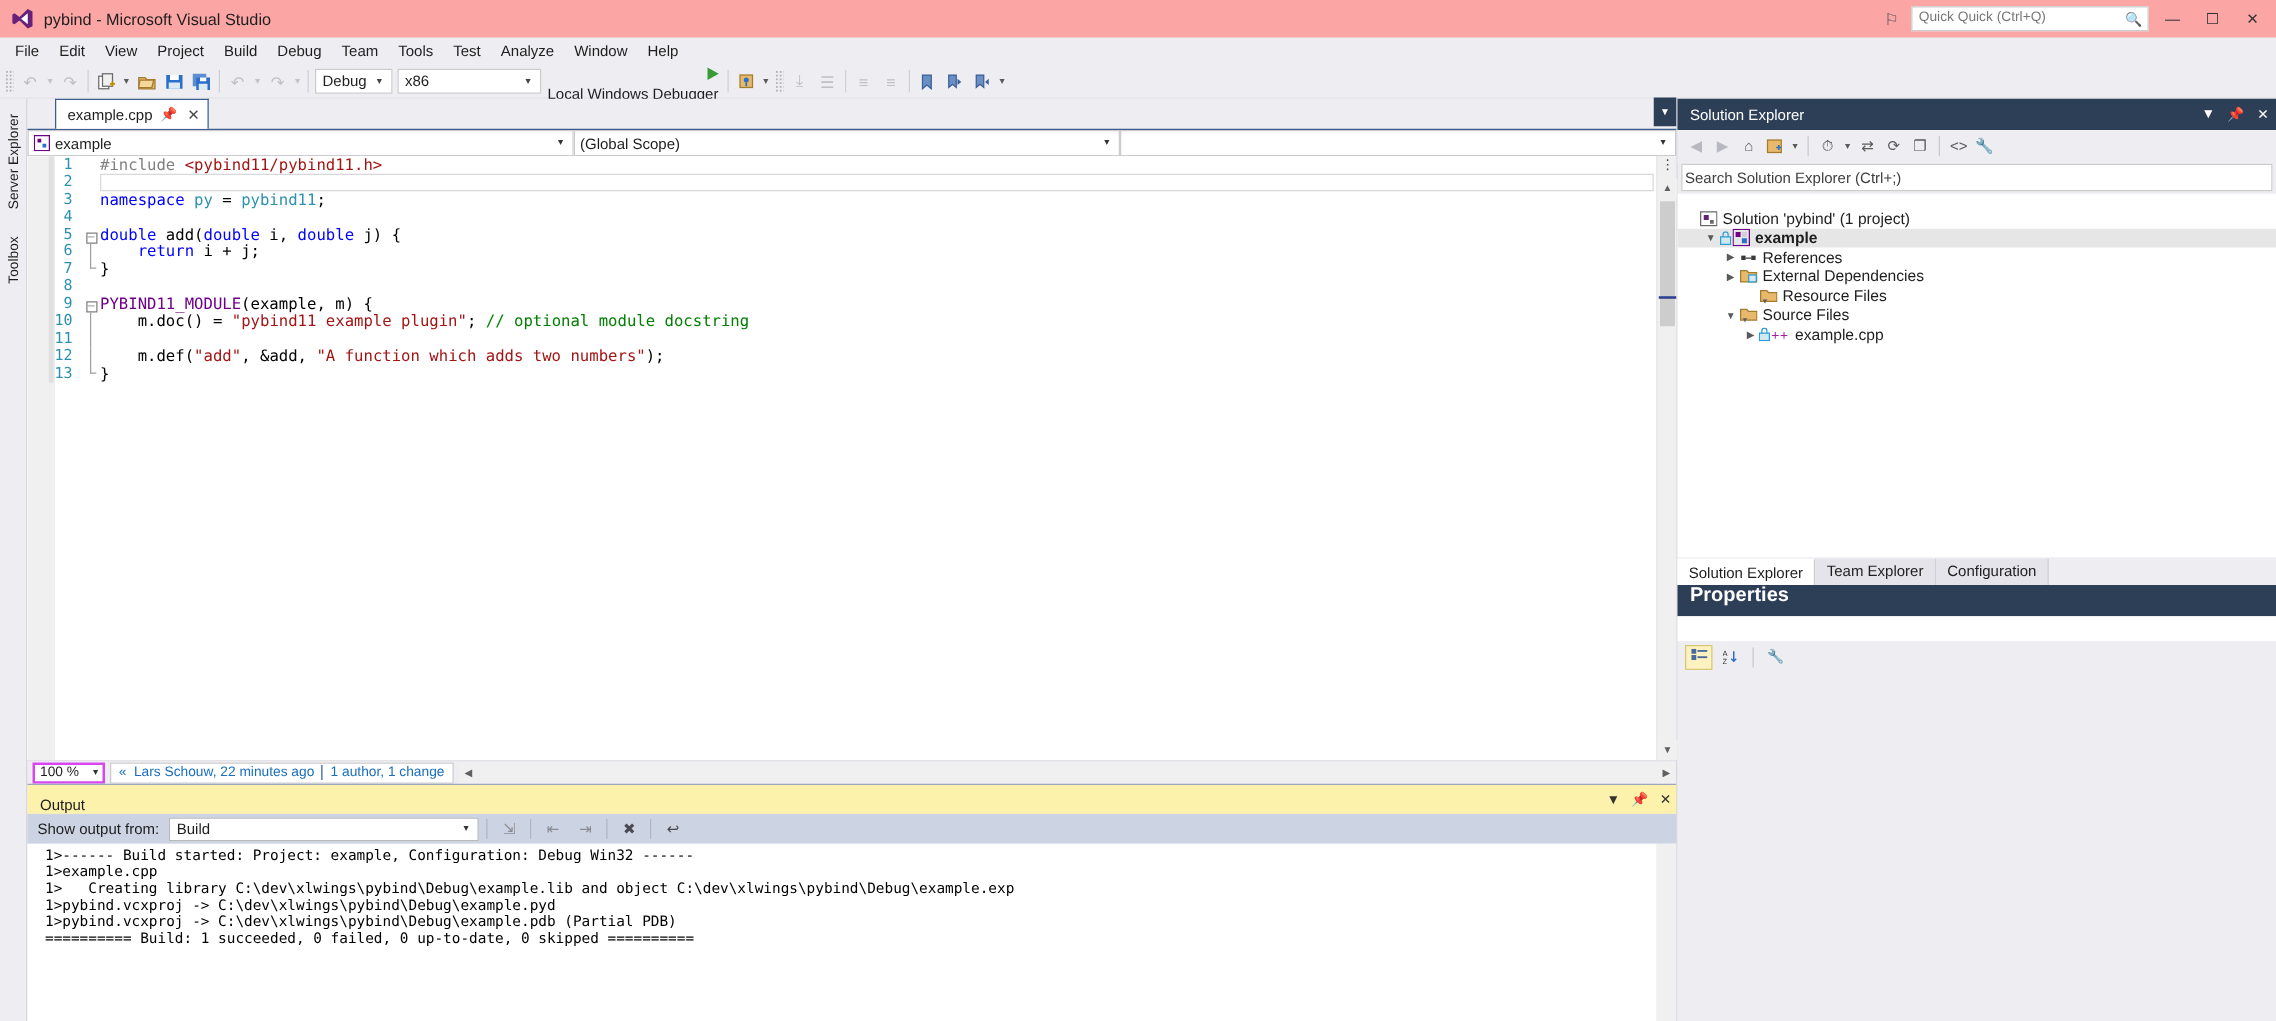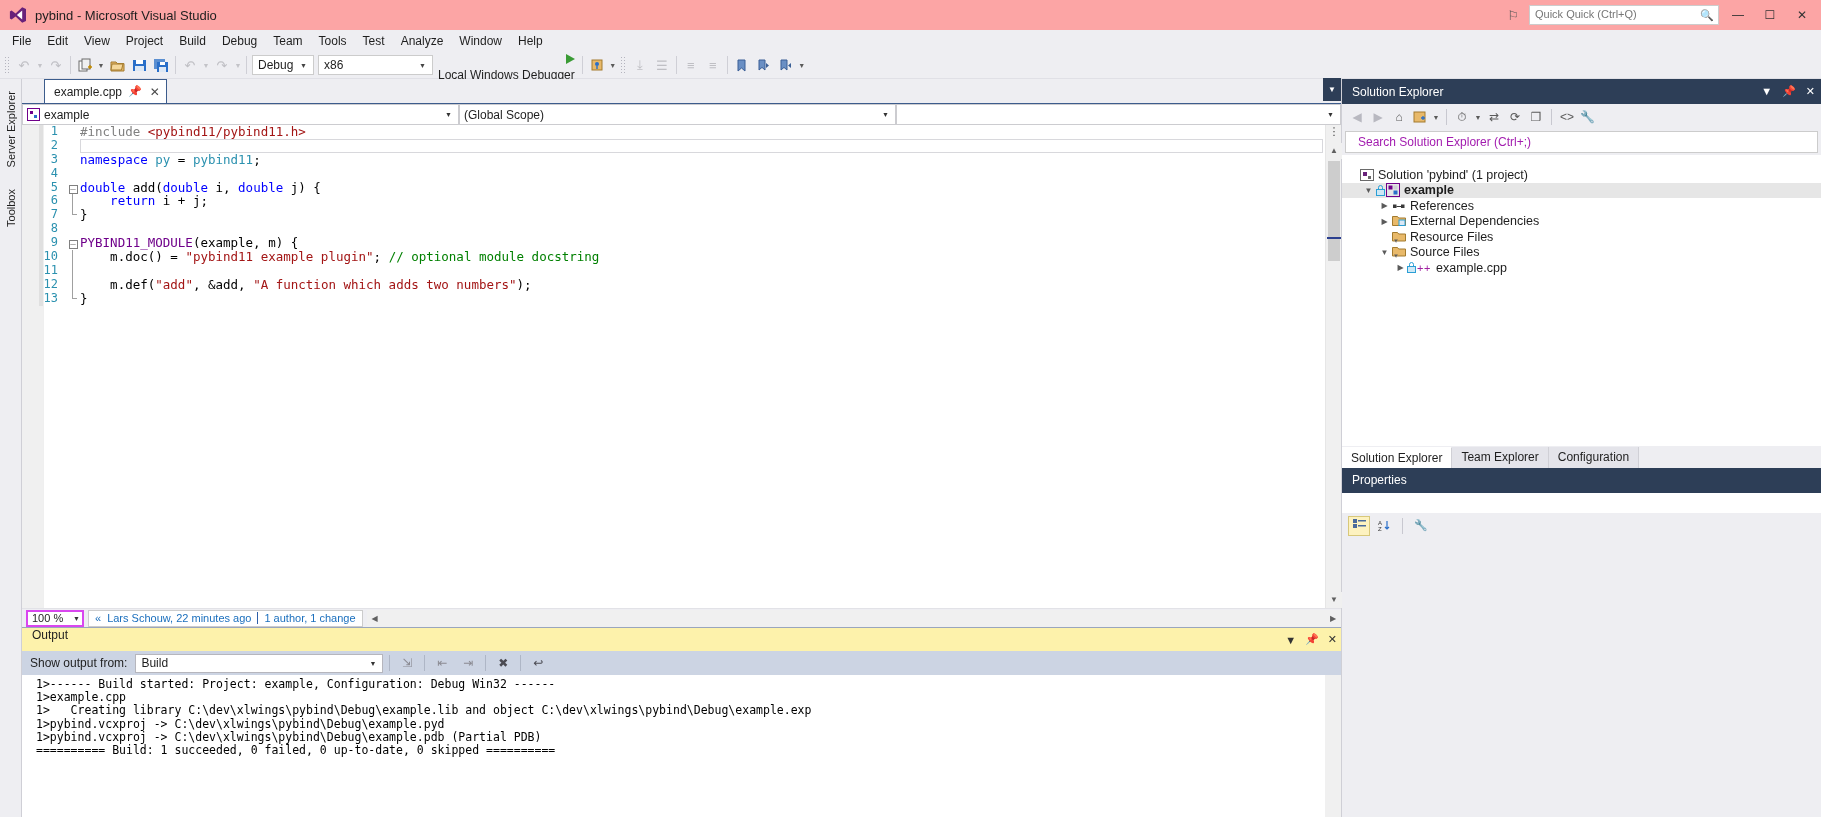--- a/index.html
+++ b/index.html
@@ -197,21 +197,21 @@
   .hscroll-left { margin-left: 4px; width: 16px; height: 17px; background: #f0f0f0;
     text-align: center; line-height: 17px; font-size: 8px; color: #606060; }
   .hscroll-track { flex: 1; height: 17px; background: #f0f0f0; }
   .hscroll-right { width: 16px; height: 17px; background: #f0f0f0;
     text-align: center; line-height: 17px; font-size: 8px; color: #606060; }
 
   
   .outputpanel { flex: none; height: 190px; display: flex; flex-direction: column; background: #eeeef2;
     border-top: 1px solid #9aa6bd; }
   .output-title {
-    height: 23px; background: #fdf2ab; display: flex; align-items: flex-start;
+    height: 23px; background: #fdf2ab; display: flex; align-items: flex-end;
     padding-left: 10px; font-size: 12px; color: #1e1e1e; position: relative; flex: none;
   }
   .output-title-actions { position: absolute; right: 4px; top: 0; height: 23px;
     display: flex; align-items: center; gap: 9px; font-size: 11px; color: #333; }
   .output-toolbar {
     height: 24px; background: #ccd4e3; display: flex; align-items: center; gap: 4px;
     padding-left: 8px; flex: none;
   }
   .ot-label { font-size: 12px; }
   .ot-combo {
@@ -245,37 +245,37 @@
   .se-toolbar {
     height: 26px; background: #eeeef2; display: flex; align-items: center; padding-left: 5px;
     gap: 1px; flex: none;
   }
   .se-btn { width: 20px; height: 20px; display: flex; align-items: center; justify-content: center;
     font-size: 12px; color: #5a5a5a; }
   .se-btn.dim { color: #b8b8c0; }
   .se-sep { width: 1px; height: 16px; background: #c8c8d0; margin: 0 4px; }
   .se-search {
     height: 22px; background: #fff; border: 1px solid #ccc; margin: 1px 3px 2px 3px;
-    display: flex; align-items: center; padding: 0 12px; font-size: 12px; color: #a21caf; flex: none;
+    display: flex; align-items: center; padding: 0 2px; font-size: 12px; color: #404040; flex: none;
   }
   .se-tree { flex: 1; background: #fff; overflow: hidden; padding-top: 12px; font-size: 12.5px; }
   .tnode { display: flex; align-items: center; height: 15.5px; padding-left: 4px; cursor: default; white-space: nowrap; }
   .tnode.sel { background: #e6e6e6; }
   .texp { width: 13px; flex: none; text-align: center; font-size: 8px; color: #5a5a5a; }
   .tico { width: 16px; flex: none; display: flex; align-items: center; justify-content: center; margin-right: 3px; }
   .tlabel { color: #1e1e1e; }
   .tlabel.b { font-weight: bold; }
   .se-tabs { height: 22px; background: #eeeef2; display: flex; align-items: flex-end; flex: none; }
   .se-tab { height: 21px; padding: 0 9px; display: flex; align-items: center; font-size: 12px;
     background: #e4e4ea; color: #1e1e1e; border-right: 1px solid #d0d0d6; cursor: default; }
   .se-tab.active { background: #fff; font-weight: normal; border-top: 1px solid #fff; }
 
   .props-title {
-    height: 25px; background: #2d3e57; color: #fff; display: flex; align-items: center;
-    padding-left: 10px; font-size: 12px; flex: none;
+    height: 25px; background: #2d3e57; color: #fff; display: flex; align-items: flex-start;
+    padding-left: 10px; font-size: 16px; flex: none; font-weight: bold;
   }
   .props-blank { height: 20px; background: #fff; flex: none; }
   .props-toolbar { height: 26px; background: #eeeef2; display: flex; align-items: center;
     padding-left: 6px; gap: 3px; flex: none; }
   .pt-btn { width: 22px; height: 20px; display: flex; align-items: center; justify-content: center; font-size: 11px; }
   .pt-btn.sel { background: #fdf2c0; border: 1px solid #d8c87a; }
   .props-body { flex: 1; background: #eeeef2; }
 </style>
 </head>
 <body>
@@ -610,21 +610,21 @@
           <div class="tnode" style="padding-left: 36px;">
             <span class="texp">▶</span>
             <span class="tico">
               <svg width="14" height="14" viewBox="0 0 14 14">
                 <path d="M0.5 2.5 h5 l1.2 1.5 H13.5 V11.5 H0.5 Z" fill="#e8b96a" stroke="#a37b2e"></path>
                 <rect x="7" y="6" width="6" height="5.5" fill="#dbe8f5" stroke="#2a9fd6"></rect>
               </svg>
             </span>
             <span class="tlabel">External Dependencies</span>
           </div>
-          <div class="tnode" style="padding-left: 36px;">
+          <div class="tnode" style="padding-left: 36px; margin-left: 16px;">
             <span class="texp"></span>
             <span class="tico">
               <svg width="14" height="14" viewBox="0 0 14 14">
                 <path d="M0.5 2.5 h5 l1.2 1.5 H13.5 V11 H0.5 Z" fill="#e8b96a" stroke="#a37b2e"></path>
                 <path d="M2 9.5 h4 l-1.6 1.8 v1.4 l-1 -0.6 v-0.8 Z" fill="#5a5a5a"></path>
               </svg>
             </span>
             <span class="tlabel">Resource Files</span>
           </div>
           <div class="tnode" style="padding-left: 36px;">

